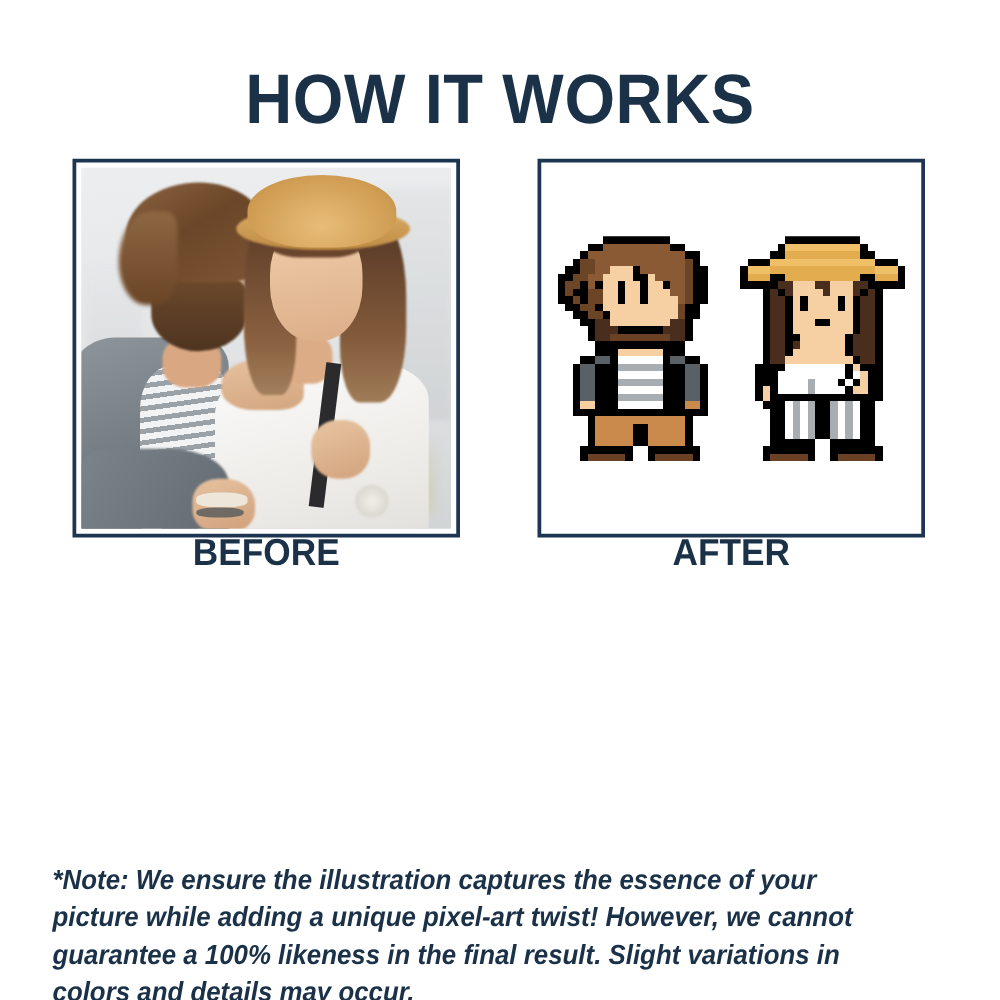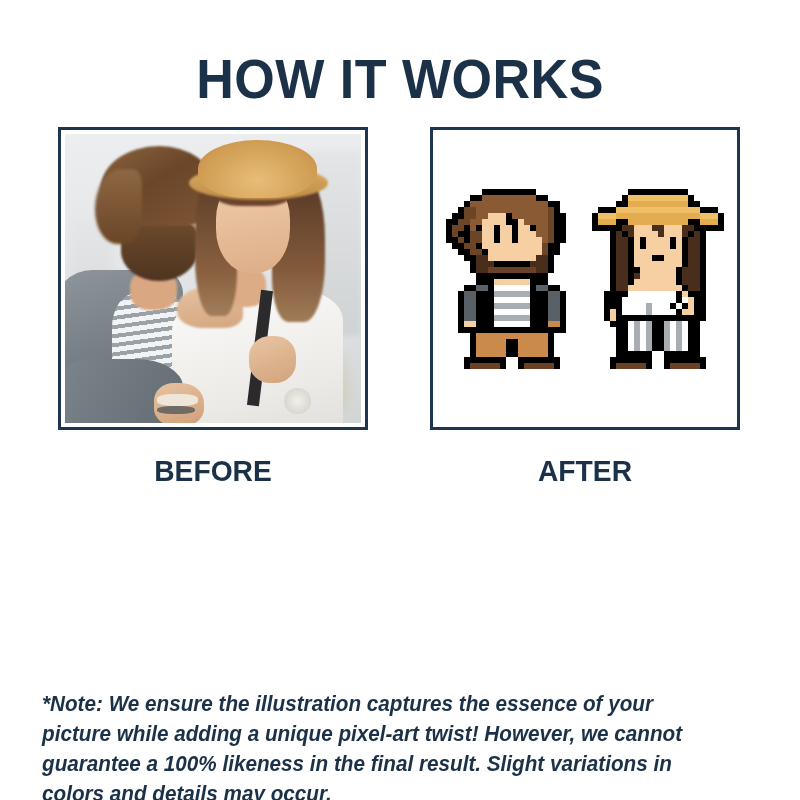--- a/index.html
+++ b/index.html
@@ -125,21 +125,21 @@
   .w-pend{left:74%;top:88%;width:9%;height:9%;
     background:radial-gradient(circle,#f0efe9,#cfcdc5);
     border-radius:50%;filter:blur(.7px);}
 
   
   .sprites{position:absolute;inset:0;display:flex;align-items:center;
     justify-content:center;gap:14px;}
   .sprite{display:block;image-rendering:pixelated;}
 
   
-  .labels{position:absolute;left:0;top:412px;width:661px;height:40px;}
+  .labels{position:absolute;left:0;top:384px;width:661px;height:40px;}
   .lbl{
     position:absolute;top:0;
     font-size:30px;line-height:36px;font-weight:bold;
     color:#1a3148;text-align:center;
     transform:scaleX(0.94);
   }
   .lbl-before{left:58px;width:310px;}
   .lbl-after{left:430px;width:310px;}
 
   

